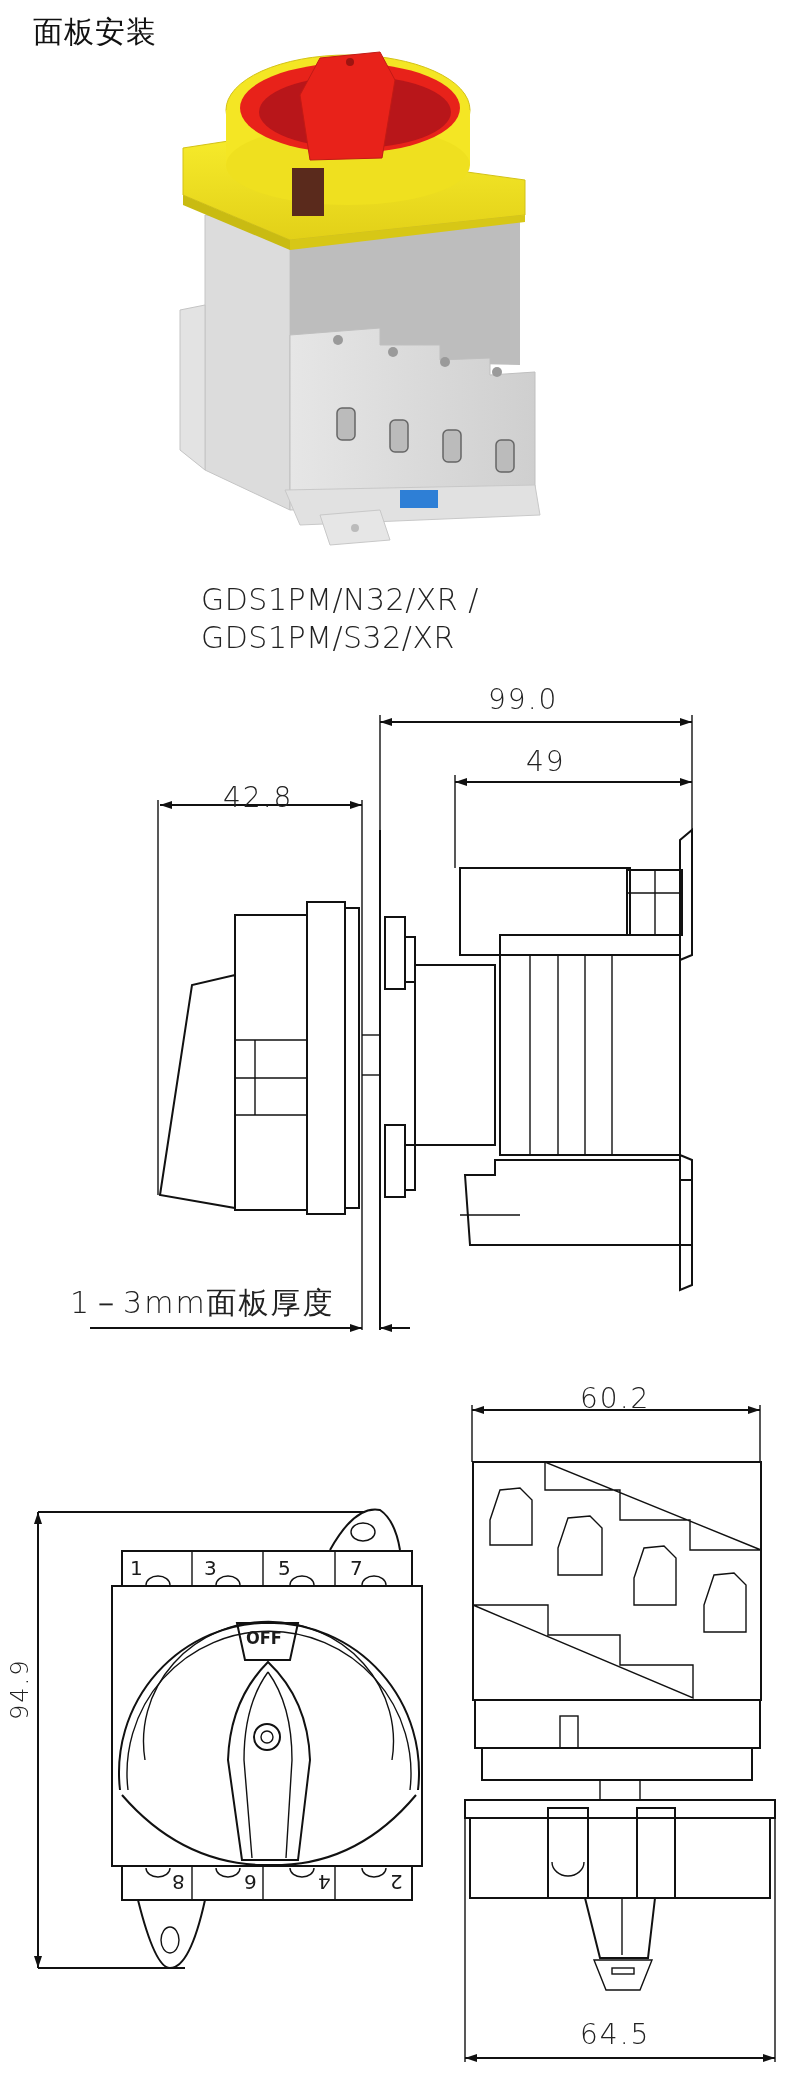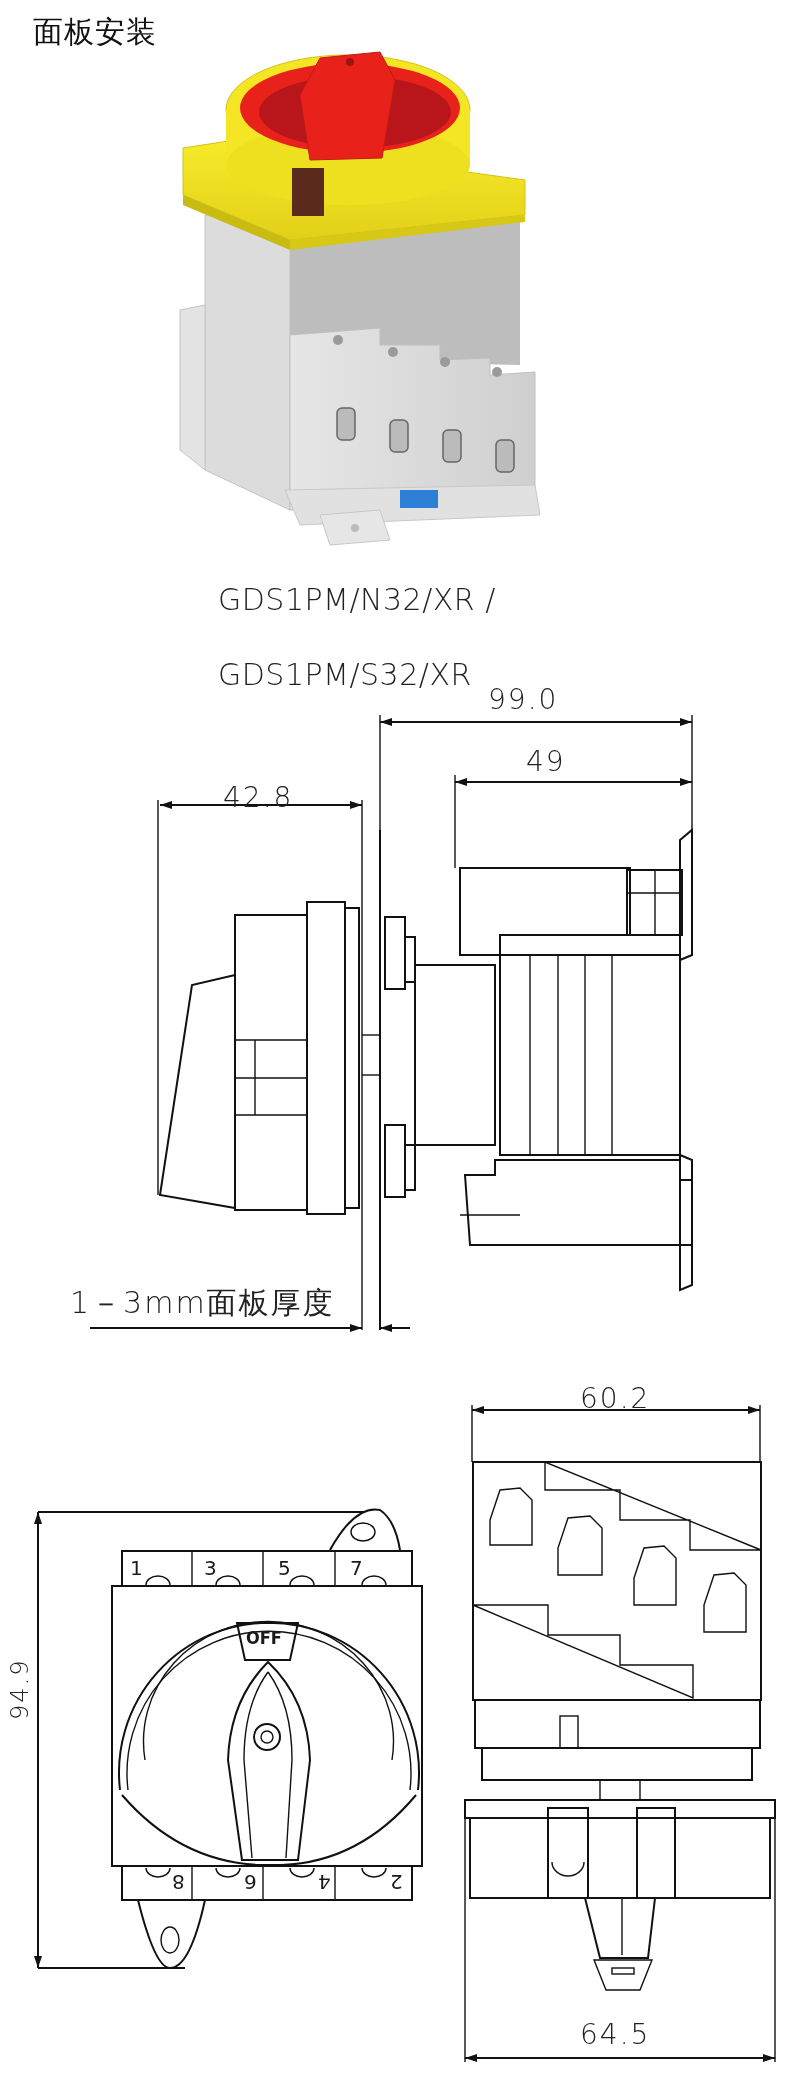--- a/index.html
+++ b/index.html
@@ -1,19 +1,19 @@
 <!DOCTYPE html>
 <html><head>
 <meta charset="utf-8">
 <style>
   html, body { margin:0; padding:0; background:#ffffff; }
   body { width:790px; height:2080px; position:relative; overflow:hidden; font-family:"DejaVu Sans", sans-serif; color:#1a1a1a; }
   .abs { position:absolute; }
   .title { left:33px; top:12px; font-size:30px; color:#111; letter-spacing:1px;font-family:Liberation Mono, monospace; }
-  .model { left:218px; font-size:30px; color:#222; font-family:"DejaVu Sans", sans-serif; font-weight:300; letter-spacing:0.5px; }
+  .model { left:201px; font-size:30px; color:#222; font-family:"DejaVu Sans", sans-serif; font-weight:300; letter-spacing:0.5px; }
   .dimtxt { font-family:"DejaVu Sans", sans-serif; font-size:28px; color:#222; font-weight:300; letter-spacing:2px; }
   svg { position:absolute; left:0; top:0; }
   .ln { stroke:#111; stroke-width:2; fill:none; }
   .thin { stroke:#111; stroke-width:1.4; fill:none; }
 </style>
 </head>
 <body>
 
 <div class="abs title">面板安装</div>
 
@@ -65,21 +65,21 @@
   <ellipse cx="350" cy="108" rx="110" ry="45" fill="#e8221a"></ellipse>
   <ellipse cx="355" cy="112" rx="96" ry="36" fill="#b8161a"></ellipse>
 
   <polygon points="320,58 380,52 395,80 382,158 310,160 300,95" fill="#e8221a" stroke="#c21a15"></polygon>
   <circle cx="350" cy="62" r="4" fill="#9e1410"></circle>
 
   <rect x="292" y="168" width="32" height="48" fill="#5a2a1c"></rect>
 </svg>
 
 <div class="abs model" style="top:582px;">GDS1PM/N32/XR  /</div>
-<div class="abs model" style="top:620px;margin-top:37px;">GDS1PM/S32/XR</div>
+<div class="abs model" style="top:620px;">GDS1PM/S32/XR</div>
 
 <svg width="790" height="1350">
 
   <line class="ln" x1="380" y1="722" x2="692" y2="722"></line>
   <polygon points="380,722 392,718 392,726" fill="#111"></polygon>
   <polygon points="692,722 680,718 680,726" fill="#111"></polygon>
   <line class="thin" x1="380" y1="715" x2="380" y2="1330"></line>
   <line class="thin" x1="692" y1="715" x2="692" y2="830"></line>
 
   <line class="ln" x1="455" y1="782" x2="692" y2="782"></line>

